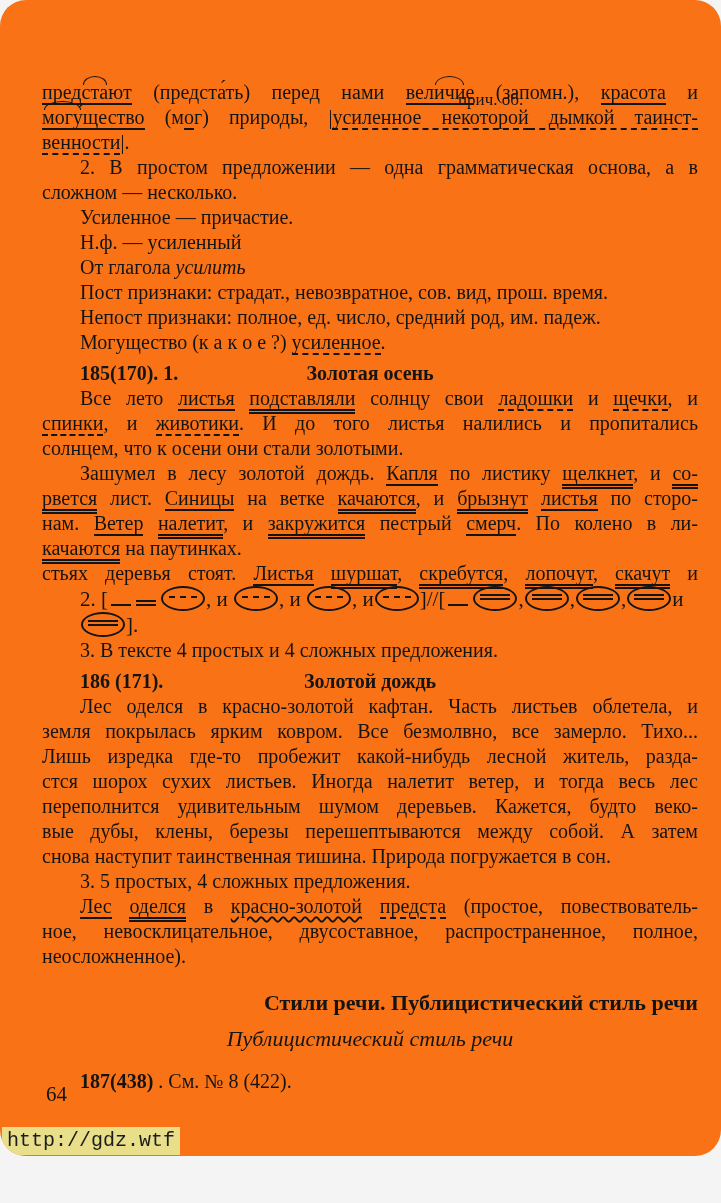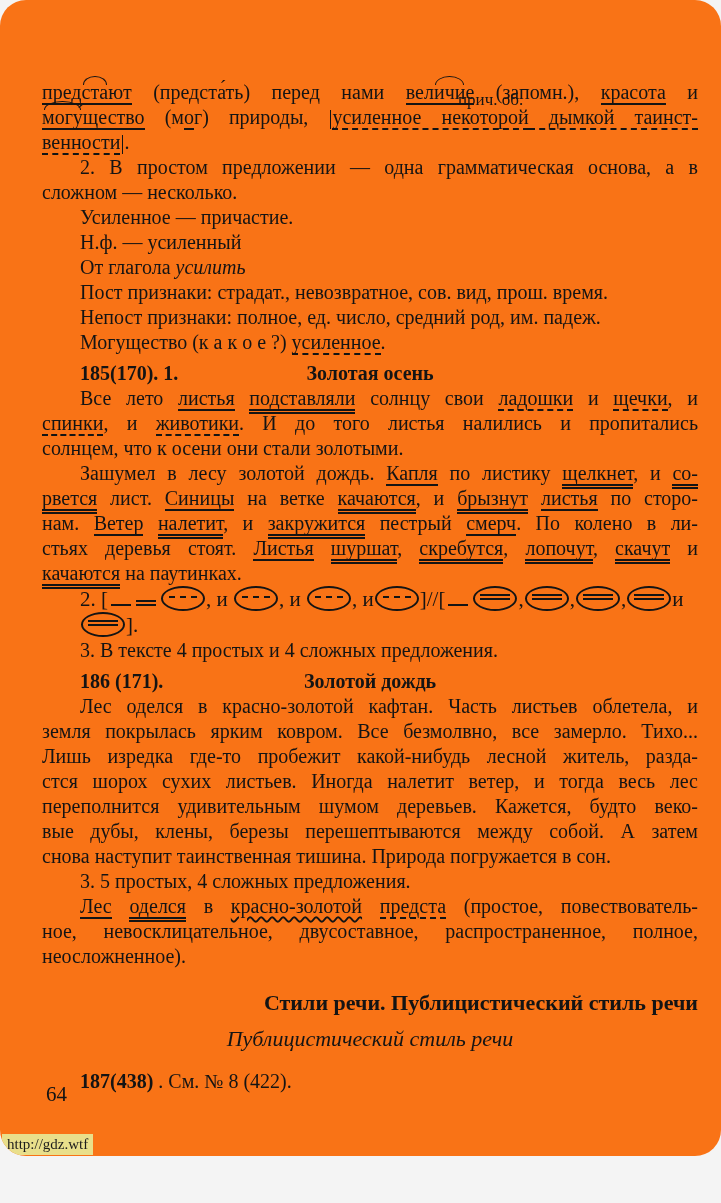--- a/index.html
+++ b/index.html
@@ -36,21 +36,21 @@
   .schem{padding-left:38px;min-height:26px;font-size:21px;}
   .schem .sline{display:inline-block;width:20px;height:12px;border-bottom:2px solid #141414;margin:0 4px 0 3px;}
   .schem .dline{display:inline-block;width:20px;height:12px;border-bottom:6px double #141414;margin:0 4px 0 1px;}
   .oval{display:inline-block;width:40px;height:21px;border:2px solid #141414;border-radius:50%;
         position:relative;vertical-align:-5px;margin:0 1px;}
   .oval .ld{position:absolute;left:6px;right:6px;top:8px;border-top:2px dashed #141414;}
   .oval .l2{position:absolute;left:5px;right:5px;top:6px;border-top:6px double #141414;}
   
   .pageno{position:absolute;left:46px;top:1082px;font-weight:normal;font-size:21px;}
   .wm{position:absolute;left:2px;bottom:1px;background:#e9df8b;color:#1c1c1c;
-      font-family:Liberation Serif, serif;font-size:15px;line-height:1.3;padding:1px 5px;}
+      font-family:Liberation Mono, monospace;font-size:20px;line-height:1.3;padding:1px 5px;}
 </style>
 </head>
 <body>
 
 <div class="page">
   <div class="doc">
       <div class="para">
         <div class="line j"><span class="u1">пред</span><span class="u1 arc">ста</span><span class="u1">ют</span><span> (предста́ть) перед нами </span><span class="u1">вел</span><span class="u1 arc">ичи</span><span class="u1">е</span><span> (запомн.), </span><span class="u1">красота</span><span> и</span></div>
         <div class="line j"><span class="u1 arc">могу́</span><span class="u1">щество</span><span> (м</span><span class="u1">о</span><span>г) природы, |</span><span class="dd haslbl">усиленное некоторой<span class="note">прич. об.</span></span><span class="dd"> дымкой таинст-</span></div>
         <div class="line"><span class="dd">венности</span><span>|.</span></div>
@@ -70,22 +70,22 @@
       <div class="hrow"><span class="hnum">185(170). 1.</span><span class="htitle">Золотая осень</span></div>
       <div class="para">
         <div class="line ind j"><span>Все лето </span><span class="u1">листья</span><span> </span><span class="u2">подставляли</span><span> солнцу свои </span><span class="dd">ладошки</span><span> и </span><span class="dd">щечки</span><span>, и</span></div>
         <div class="line j"><span class="dd">спинки</span><span>, и </span><span class="dd">животики</span><span>. И до того листья налились и пропитались</span></div>
         <div class="line"><span>солнцем, что к осени они стали золотыми.</span></div>
       </div>
       <div class="para">
         <div class="line ind j"><span>Зашумел в лесу золотой дождь. </span><span class="u1">Капля</span><span> по листику </span><span class="u2">щелкнет</span><span>, и </span><span class="u2">со-</span></div>
         <div class="line j"><span class="u2">рвется</span><span> лист. </span><span class="u1">Синицы</span><span> на ветке </span><span class="u2">качаются</span><span>, и </span><span class="u2">брызнут</span><span> </span><span class="u1">листья</span><span> по сторо-</span></div>
         <div class="line j"><span>нам. </span><span class="u1">Ветер</span><span> </span><span class="u2">налетит</span><span>, и </span><span class="u2">закружится</span><span> пестрый </span><span class="u1">смерч</span><span>. По колено в ли-</span></div>
+        <div class="line"><span class="u2">качаются</span><span> на паутинках.</span></div>
         <div class="line j"><span>стьях деревья стоят. </span><span class="u1">Листья</span><span> </span><span class="u2">шуршат</span><span>, </span><span class="u2">скребутся</span><span>, </span><span class="u2">лопочут</span><span>, </span><span class="u2">скачут</span><span> и</span></div>
-        <div class="line"><span class="u2">качаются</span><span> на паутинках.</span></div>
       </div>
       <div class="line schem"><span>2. [</span><span class="sline"></span><span class="dline"></span><span class="oval"><span class="ld"></span></span><span>, и </span><span class="oval"><span class="ld"></span></span><span>, и </span><span class="oval"><span class="ld"></span></span><span>, и</span><span class="oval"><span class="ld"></span></span><span>]//[</span><span class="sline"></span><span class="oval"><span class="l2"></span></span><span>,</span><span class="oval"><span class="l2"></span></span><span>,</span><span class="oval"><span class="l2"></span></span><span>,</span><span class="oval"><span class="l2"></span></span><span>и</span><span class="oval"><span class="l2"></span></span><span>].</span></div>
       <div class="para">
         <div class="line ind"><span>3. В тексте 4 простых и 4 сложных предложения.</span></div>
       </div>
       <div class="hrow"><span class="hnum">186 (171).</span><span class="htitle">Золотой дождь</span></div>
       <div class="para">
         <div class="line ind j"><span>Лес оделся в красно-золотой кафтан. Часть листьев облетела, и</span></div>
         <div class="line j"><span>земля покрылась ярким ковром. Все безмолвно, все замерло. Тихо...</span></div>
         <div class="line j"><span>Лишь изредка где-то пробежит какой-нибудь лесной житель, разда-</span></div>

